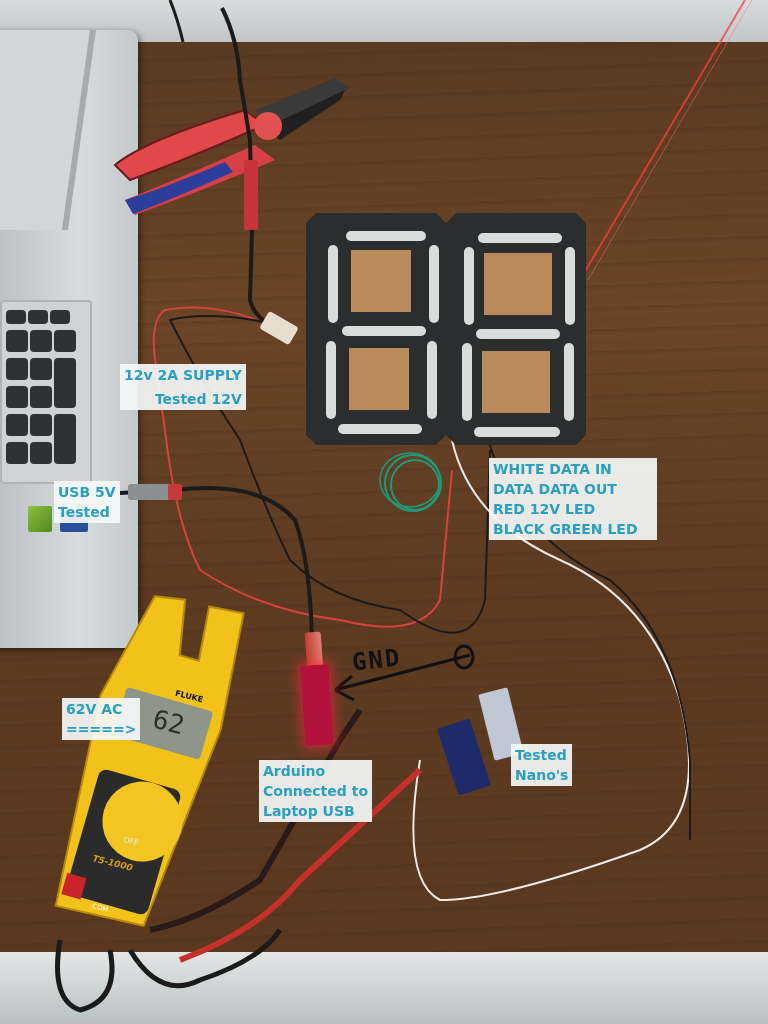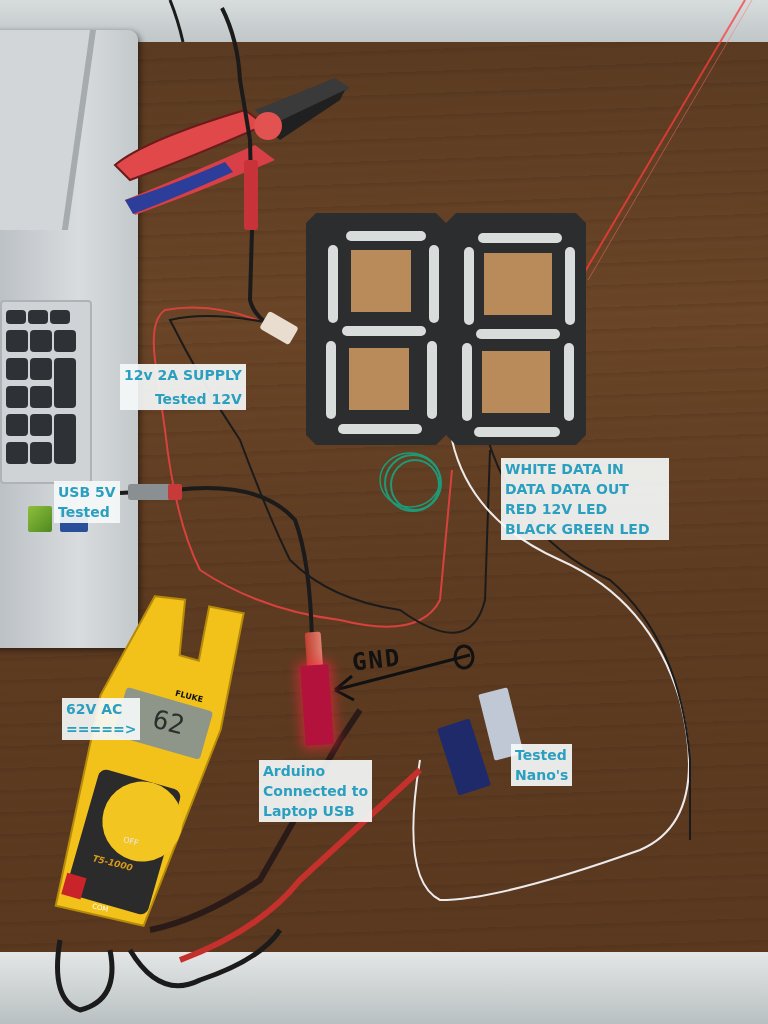--- a/index.html
+++ b/index.html
@@ -159,21 +159,21 @@
 <div class="label" style="left:120px;top:364px;text-align:right">
   <span>12v 2A SUPPLY</span>
   <span style="margin-top:4px">Tested 12V</span>
 </div>
 
 <div class="label" style="left:54px;top:481px">
   <span>USB 5V</span>
   <span>Tested</span>
 </div>
 
-<div class="label" style="left:501px;top:458px;width:160px">
+<div class="label" style="left:489px;top:458px;width:160px">
   <span>WHITE DATA IN</span>
   <span>DATA DATA OUT</span>
   <span>RED 12V LED</span>
   <span>BLACK GREEN LED</span>
 </div>
 
 <div class="label" style="left:62px;top:698px">
   <span>62V AC</span>
   <span>=====&gt;</span>
 </div>

